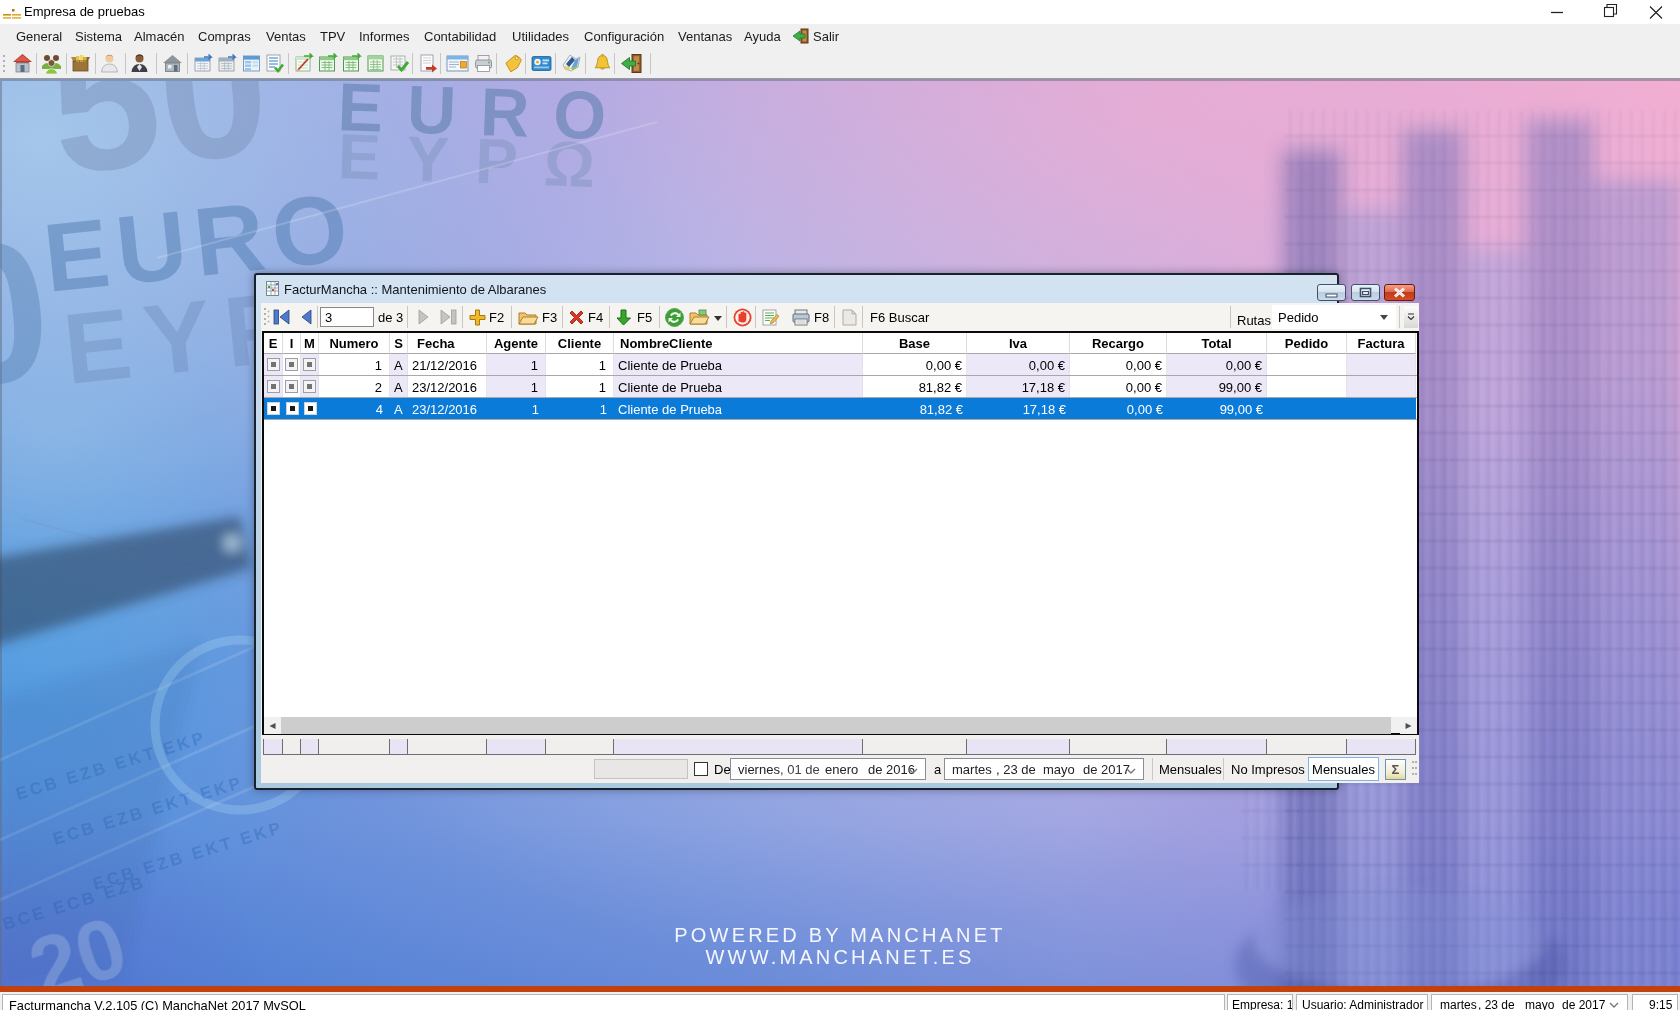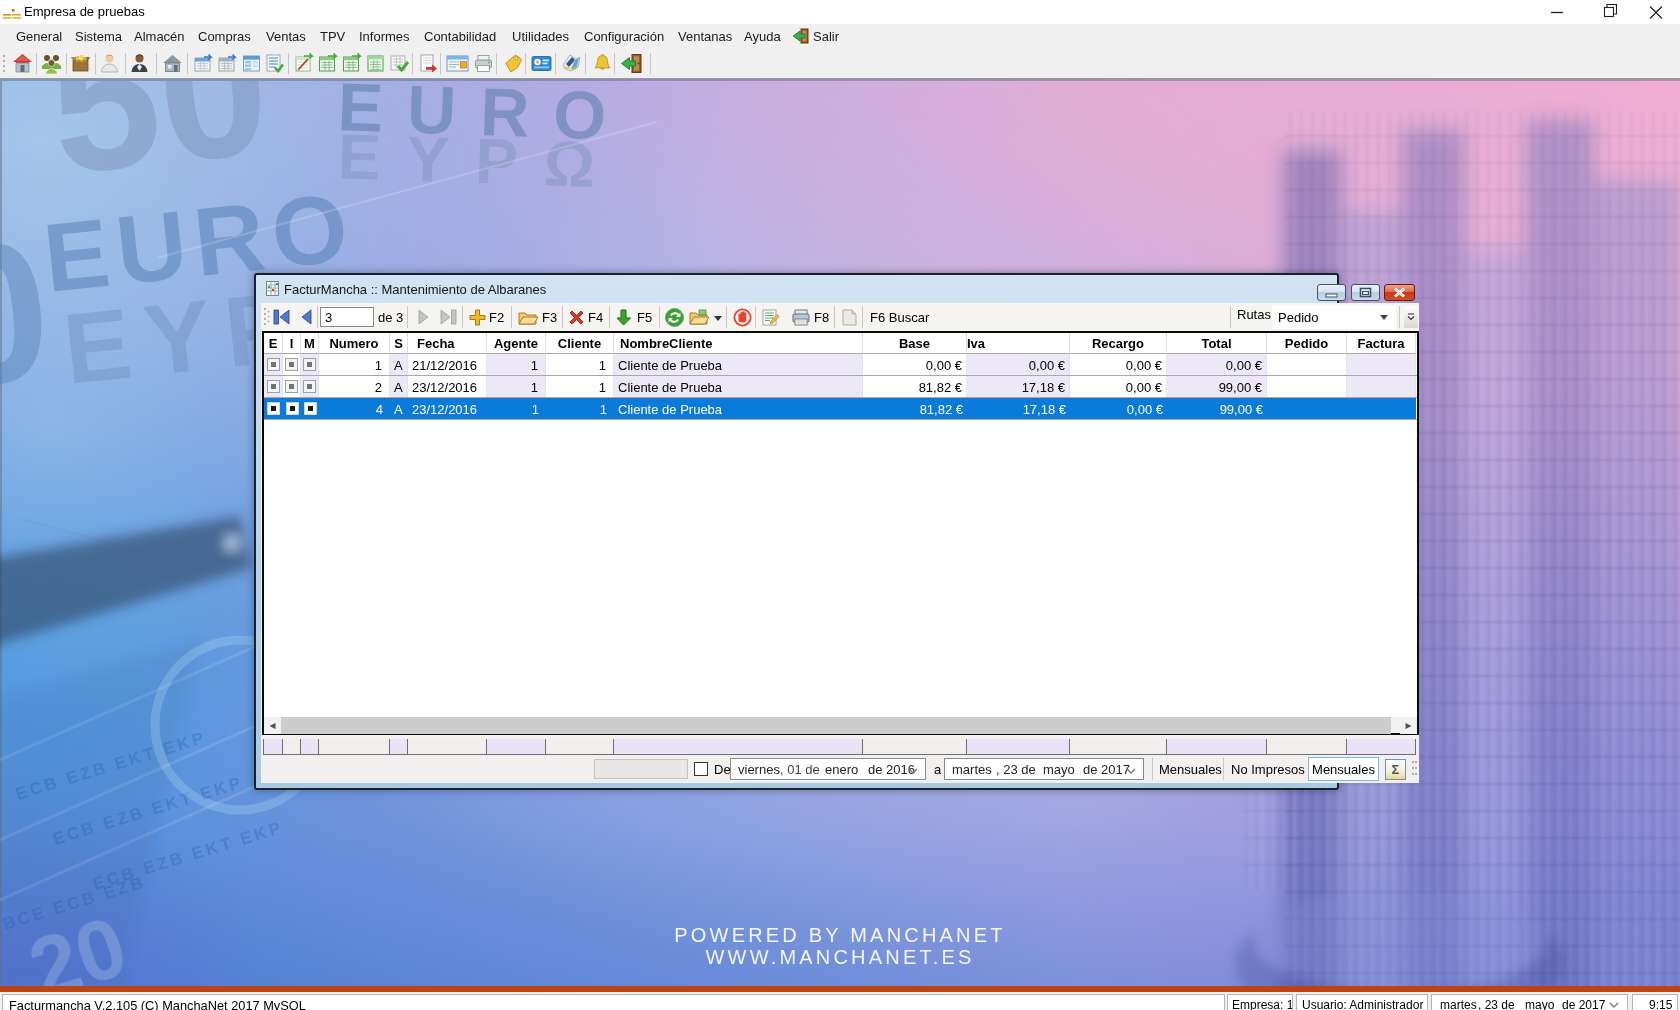--- a/index.html
+++ b/index.html
@@ -439,21 +439,21 @@
           </svg>
         <span style="position:absolute;left:553px;top:7px">F8</span>
         <div class="wsep" style="left:573px"></div>
         <svg style="position:absolute;left:579px;top:5px" width="19" height="19" viewBox="0 0 19 19">
             <path d="M3 2 h9 l4 4 v11 h-13z" fill="#ece9e4" stroke="#b0aca4" stroke-width="1"></path>
             <path d="M12 2 l4 4 h-4z" fill="#d8d4cc" stroke="#b0aca4" stroke-width="0.8"></path>
           </svg>
         <div class="wsep" style="left:601px"></div>
         <span style="position:absolute;left:609px;top:7px">F6 Buscar</span>
         <div class="wsep" style="left:969px"></div>
-        <span style="position:absolute;left:976px;top:4px">Rutas</span>
+        <span style="position:absolute;left:976px;top:10px">Rutas</span>
         <div style="position:absolute;left:1011px;top:2px;width:124px;height:24px;background:#fff"></div>
         <span style="position:absolute;left:1017px;top:7px">Pedido</span>
         <svg style="position:absolute;left:1118px;top:11px" width="11" height="7">
             <polygon points="1,1 9,1 5,6" fill="#444"></polygon>
           </svg>
         <div class="wsep" style="left:1138px"></div>
         <div style="position:absolute;left:1143px;top:3px;width:14px;height:22px;background:linear-gradient(180deg,#fdfdfd,#d8d8d4)">
           <svg width="14" height="22">
               <path d="M4 8 h6 M4 10.5 l3 3 l3 -3" stroke="#333" stroke-width="1.2" fill="none"></path>
             </svg>
@@ -464,21 +464,21 @@
             <div class="hc" style="left:0px;width:19px;text-align:center;">E</div>
             <div class="hc" style="left:19px;width:18px;text-align:center;">I</div>
             <div class="hc" style="left:37px;width:18px;text-align:center;">M</div>
             <div class="hc" style="left:55px;width:71px;text-align:center;">Numero</div>
             <div class="hc" style="left:126px;width:18px;text-align:center;">S</div>
             <div class="hc" style="left:144px;width:79px;padding-left:9px;">Fecha</div>
             <div class="hc" style="left:223px;width:59px;text-align:center;">Agente</div>
             <div class="hc" style="left:282px;width:68px;text-align:center;">Cliente</div>
             <div class="hc" style="left:350px;width:249px;padding-left:6px;">NombreCliente</div>
             <div class="hc" style="left:599px;width:104px;text-align:center;">Base</div>
-            <div class="hc" style="left:703px;width:103px;text-align:left;">Iva</div>
+            <div class="hc" style="left:703px;width:103px;text-align:center;">Iva</div>
             <div class="hc" style="left:806px;width:97px;text-align:center;">Recargo</div>
             <div class="hc" style="left:903px;width:100px;text-align:center;">Total</div>
             <div class="hc" style="left:1003px;width:80px;text-align:center;">Pedido</div>
             <div class="hc" style="left:1083px;width:69px;text-align:center;">Factura</div>
           </div>
           <div id="grows">
             <div class="grow" style="top:21px">
               <div class="gc" style="left:0px;width:19px;background:#ece8f7;border-right:1px solid #e2e0ec;text-align:center;padding-top:4px;"><svg width="13" height="13">
                   <rect x="0.5" y="0.5" width="12" height="12" fill="#f4f4f4" stroke="#9aa0a8"></rect>
                   <rect x="4" y="4" width="5" height="5" fill="#737373"></rect>

